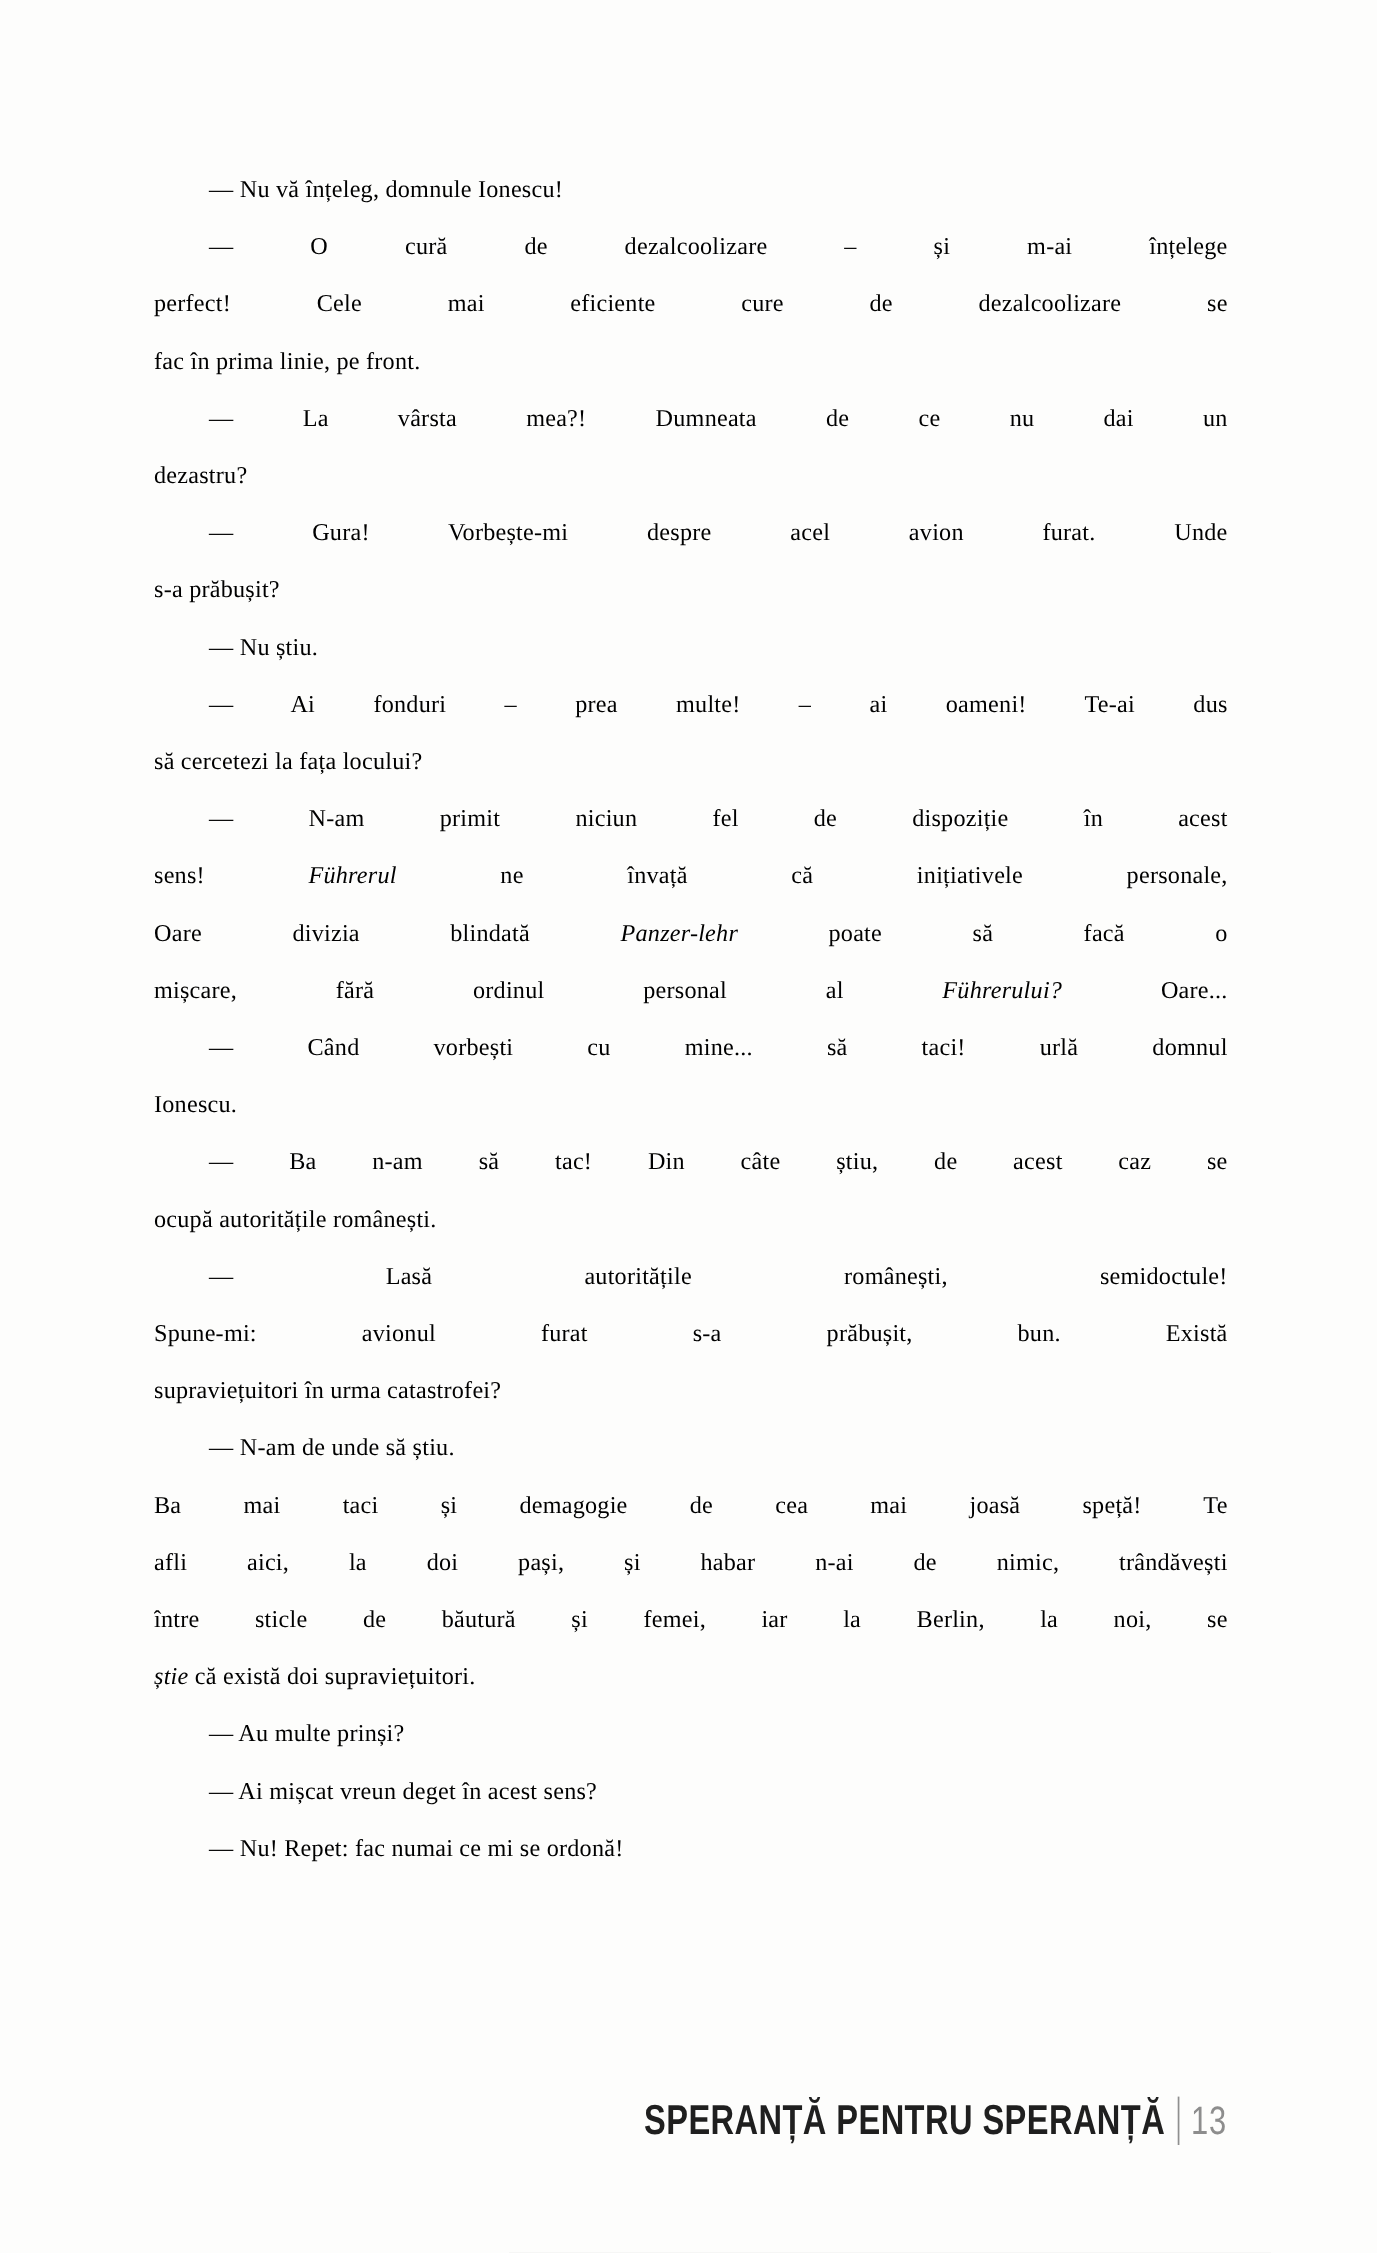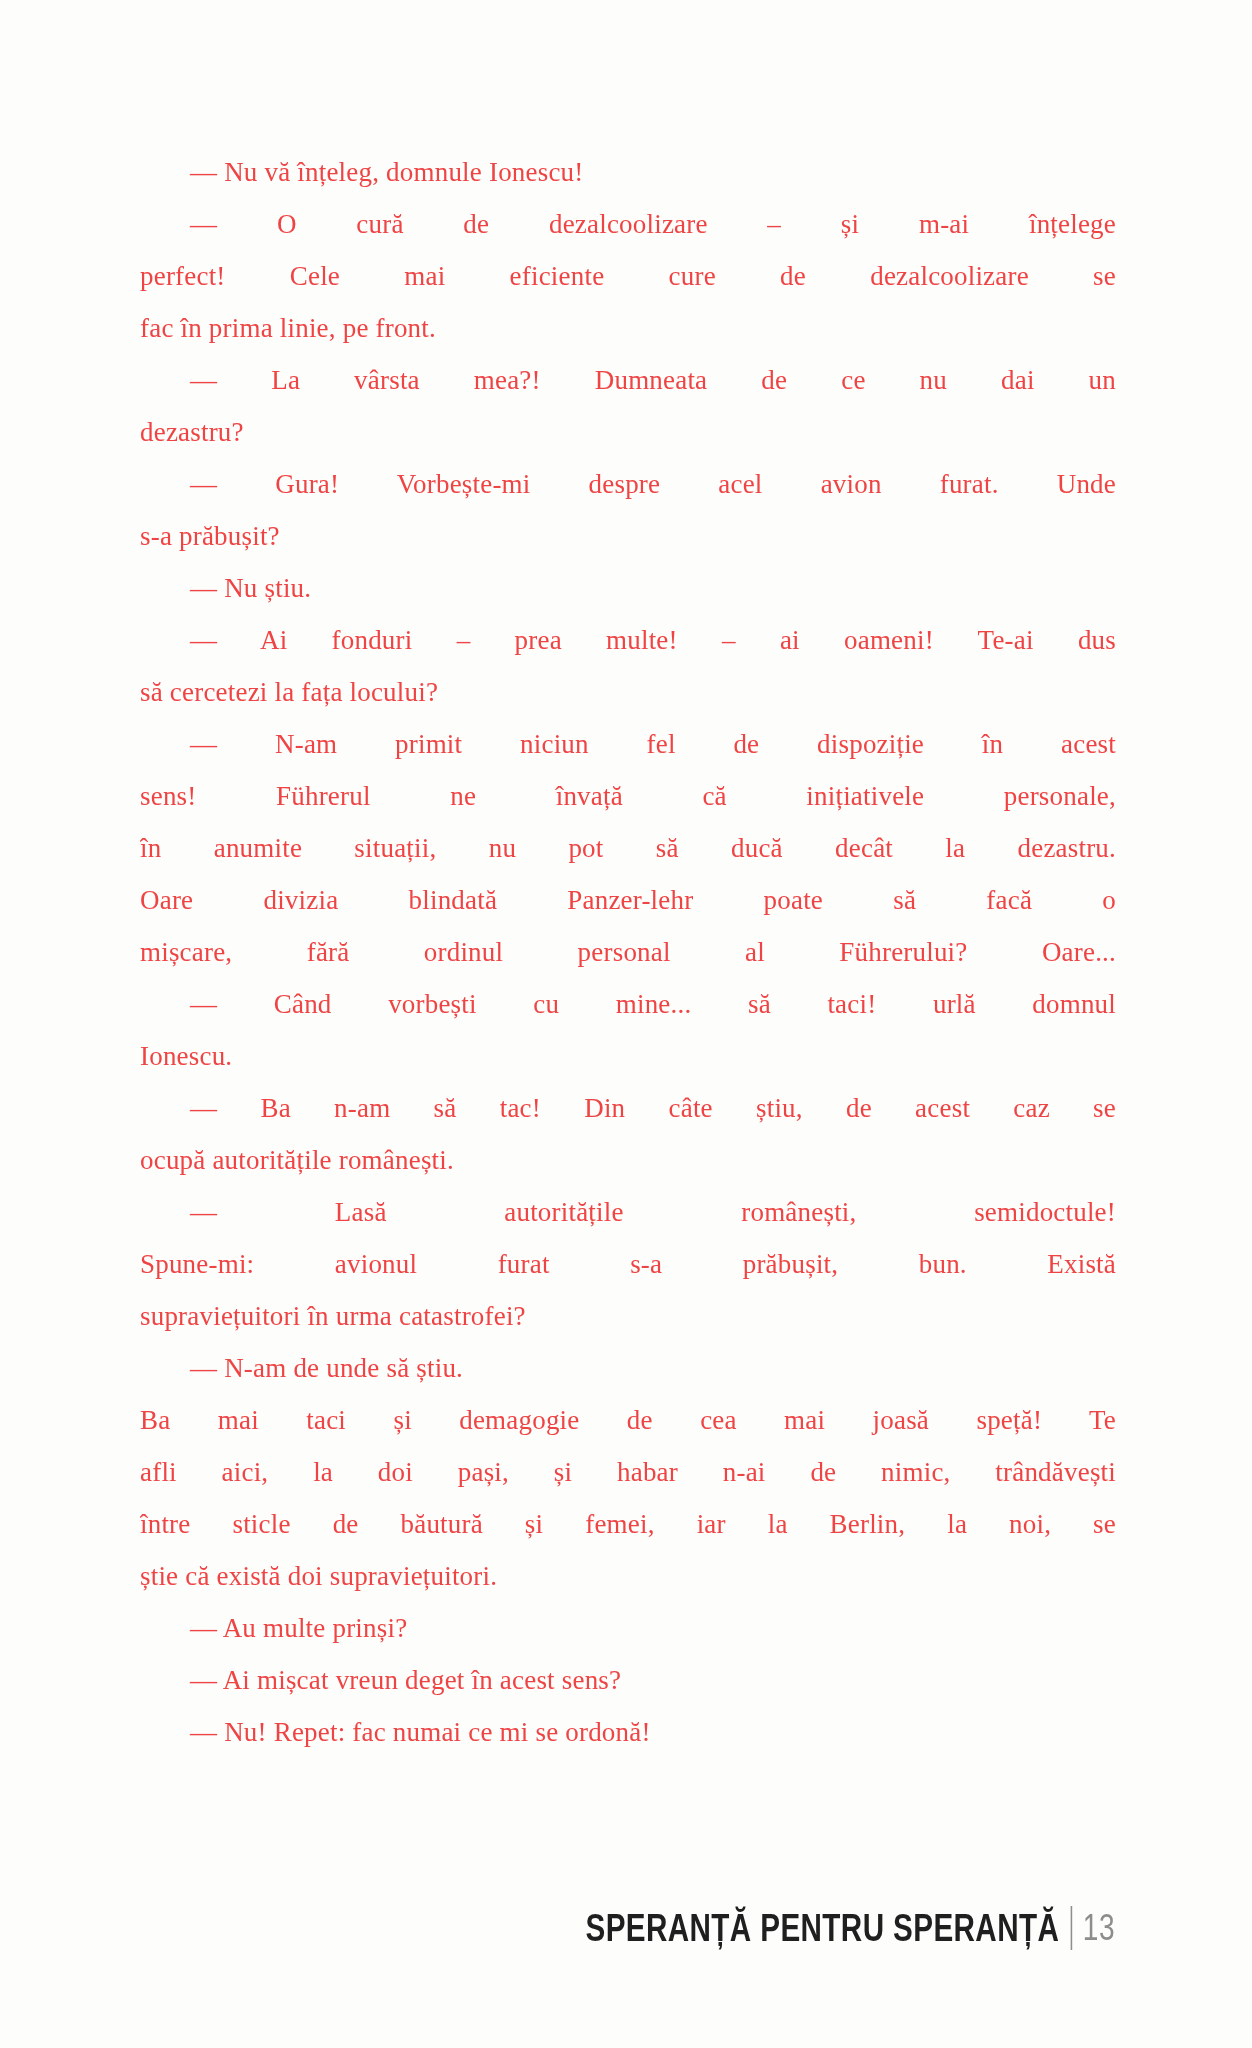--- a/index.html
+++ b/index.html
@@ -14,40 +14,41 @@
     margin: 0 auto;
     background: #fdfdfc;
     overflow: hidden;
   }
   .text-block {
     position: absolute;
     left: 140px;
     top: 146px;
     width: 976px;
     font-family: "Liberation Serif", "DejaVu Serif", serif;
-    font-size: 27px;
+    font-size: 22px;
     line-height: 52px;
-    color: #ef4444;
+    color: #000000;
     letter-spacing: 0.2px;
   }
   .line {
     height: 52px;
     overflow: hidden;
     text-align: left;
     white-space: nowrap;
   }
   .line.just {
     white-space: normal;
     text-align: justify;
     text-align-last: justify;
   }
   .line.ind {
     padding-left: 50px;
   }
   .em {
+    font-style: italic;
   }
   .footer {
     position: absolute;
     right: 137px;
     top: 1906px;
     display: flex;
     align-items: center;
     transform: scaleX(0.78);
     transform-origin: 100% 50%;
     font-family: "Liberation Sans", sans-serif;
@@ -84,21 +85,20 @@
       <div class="line"><span>fac în prima linie, pe front.</span></div>
       <div class="line just ind"><span>— La vârsta mea?! Dumneata de ce nu dai un</span></div>
       <div class="line"><span>dezastru?</span></div>
       <div class="line just ind"><span>— Gura! Vorbește-mi despre acel avion furat. Unde</span></div>
       <div class="line"><span>s-a prăbușit?</span></div>
       <div class="line ind"><span>— Nu știu.</span></div>
       <div class="line just ind"><span>— Ai fonduri – prea multe! – ai oameni! Te-ai dus</span></div>
       <div class="line"><span>să cercetezi la fața locului?</span></div>
       <div class="line just ind"><span>— N-am primit niciun fel de dispoziție în acest</span></div>
       <div class="line just"><span>sens! </span><span class="em">Führerul</span><span> ne învață că inițiativele personale,</span></div>
-      <div class="line just"><span>în anumite situații, nu pot să ducă decât la dezastru.</span></div>
       <div class="line just"><span>Oare divizia blindată </span><span class="em">Panzer-lehr</span><span> poate să facă o</span></div>
       <div class="line just"><span>mișcare, fără ordinul personal al </span><span class="em">Führerului?</span><span> Oare...</span></div>
       <div class="line just ind"><span>— Când vorbești cu mine... să taci! urlă domnul</span></div>
       <div class="line"><span>Ionescu.</span></div>
       <div class="line just ind"><span>— Ba n-am să tac! Din câte știu, de acest caz se</span></div>
       <div class="line"><span>ocupă autoritățile românești.</span></div>
       <div class="line just ind"><span>— Lasă autoritățile românești, semidoctule!</span></div>
       <div class="line just"><span>Spune-mi: avionul furat s-a prăbușit, bun. Există</span></div>
       <div class="line"><span>supraviețuitori în urma catastrofei?</span></div>
       <div class="line ind"><span>— N-am de unde să știu.</span></div>

